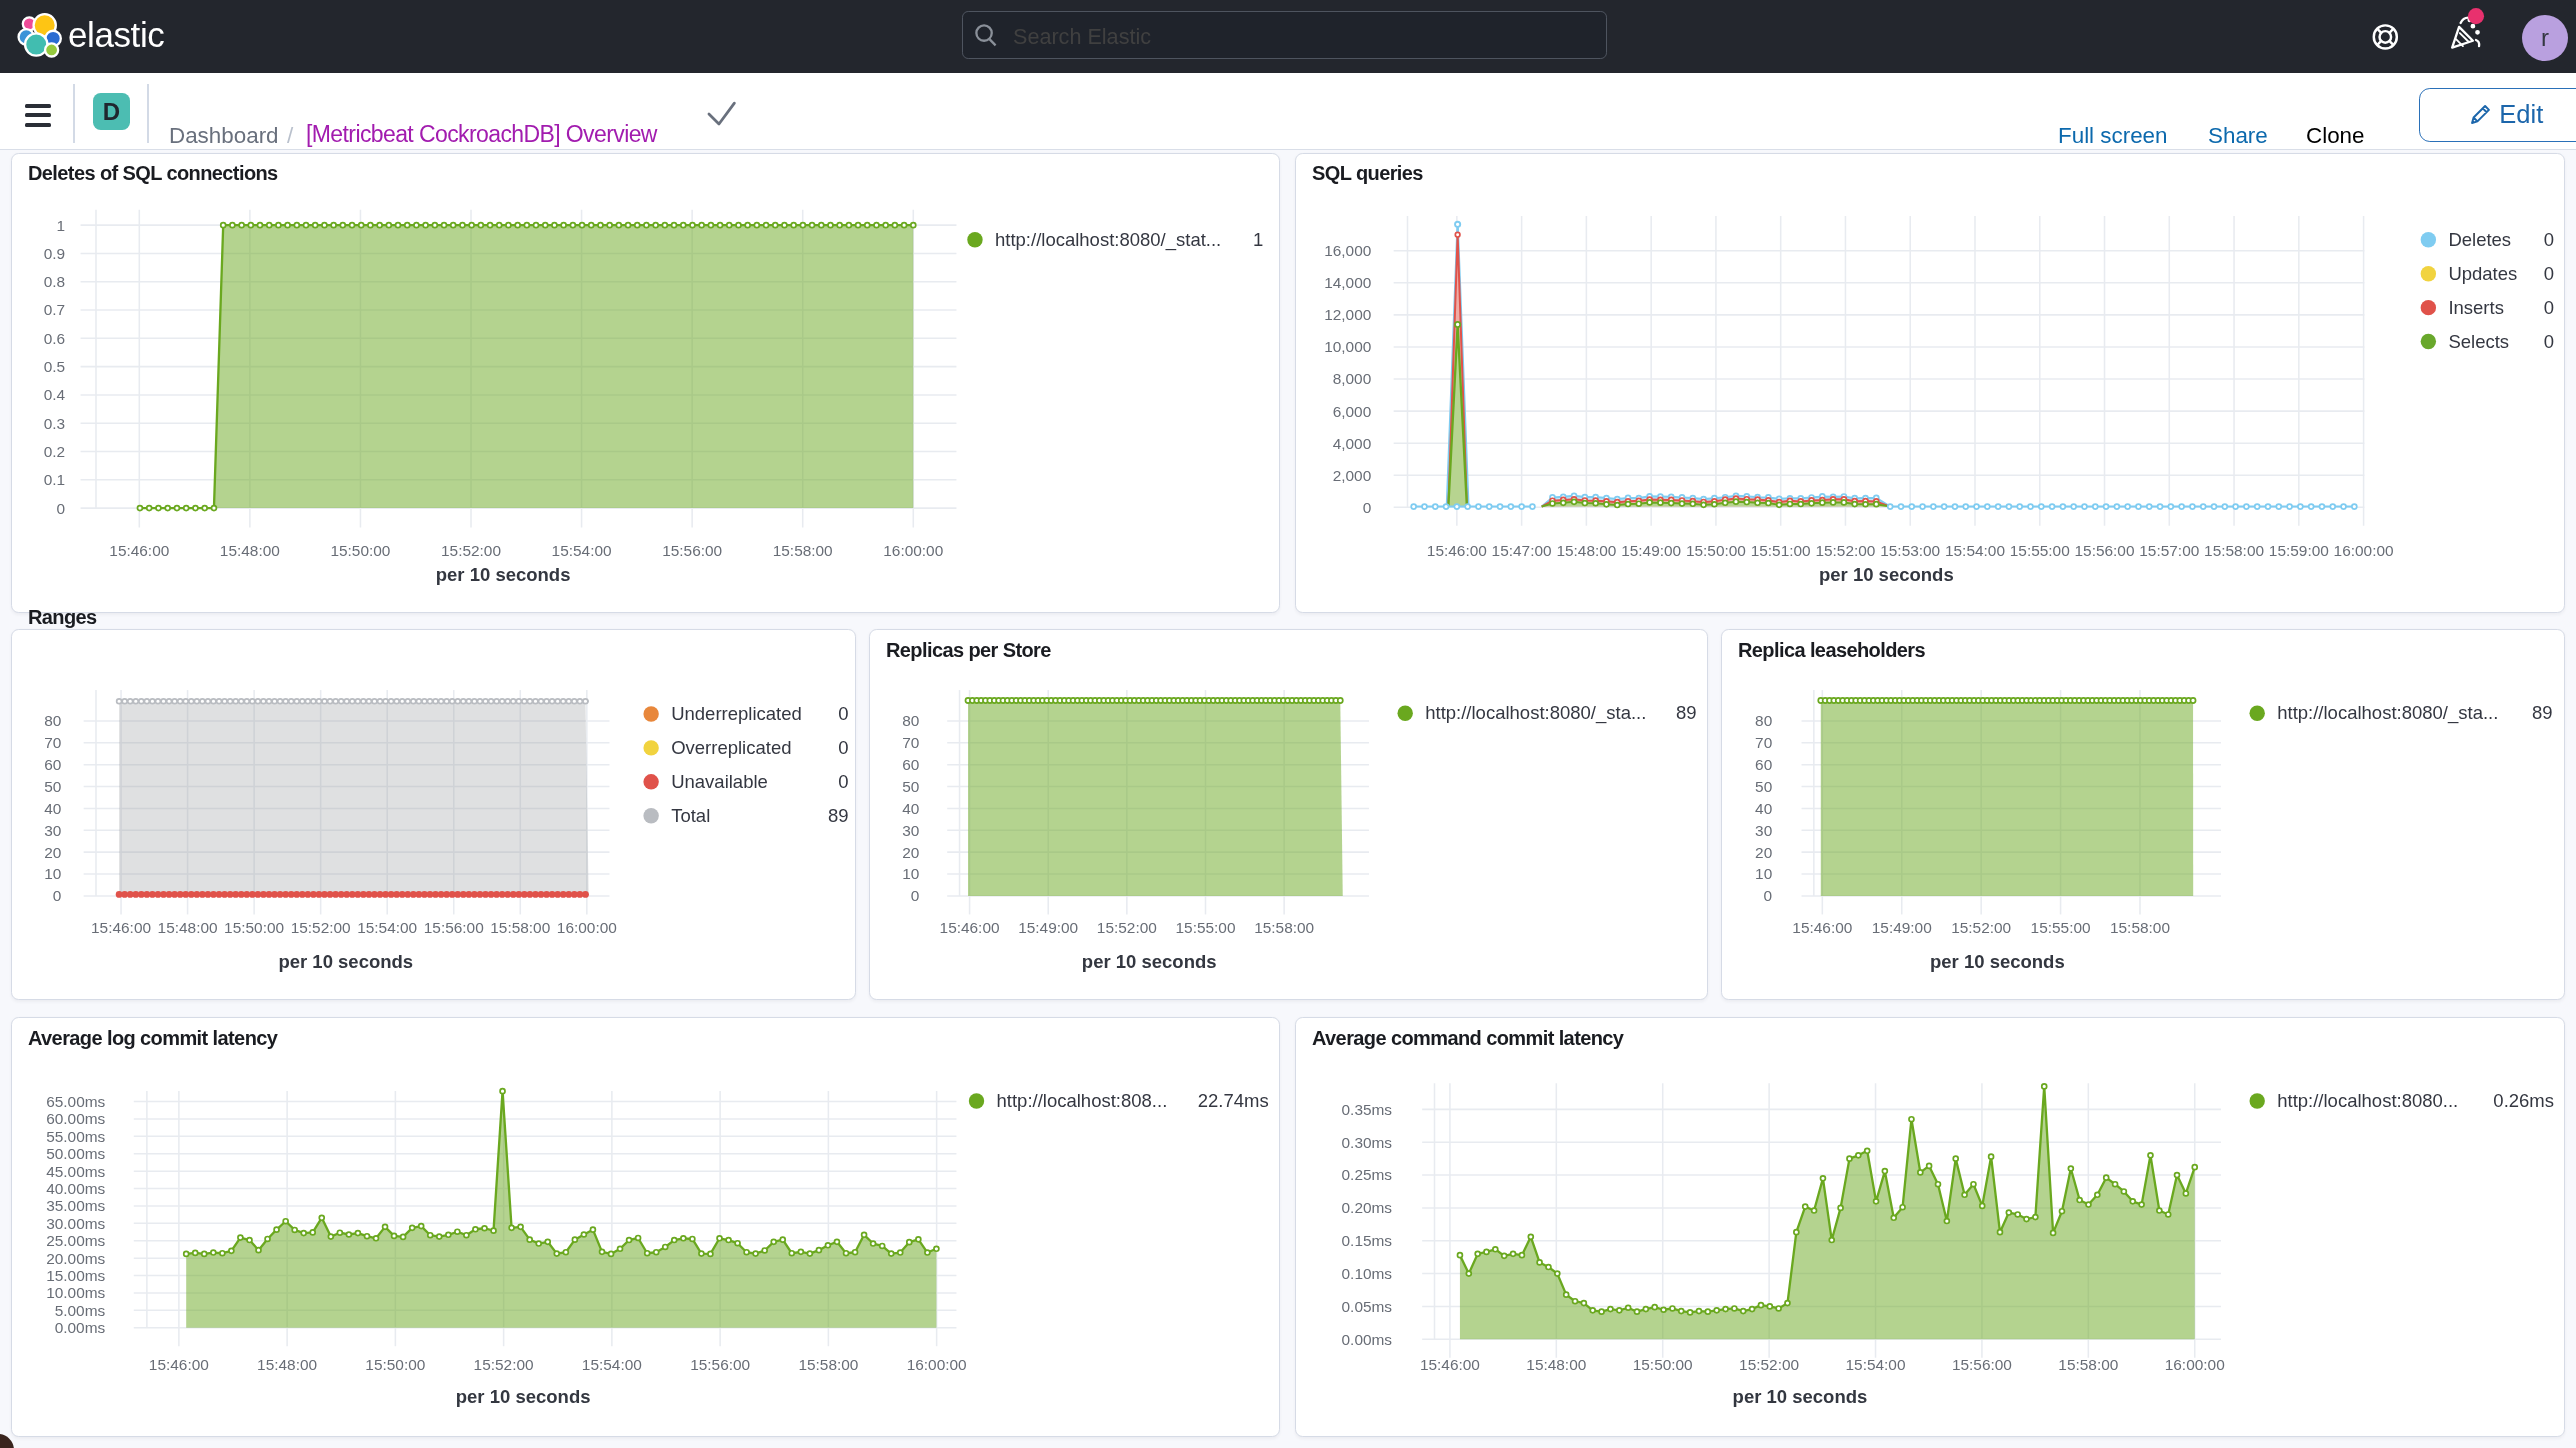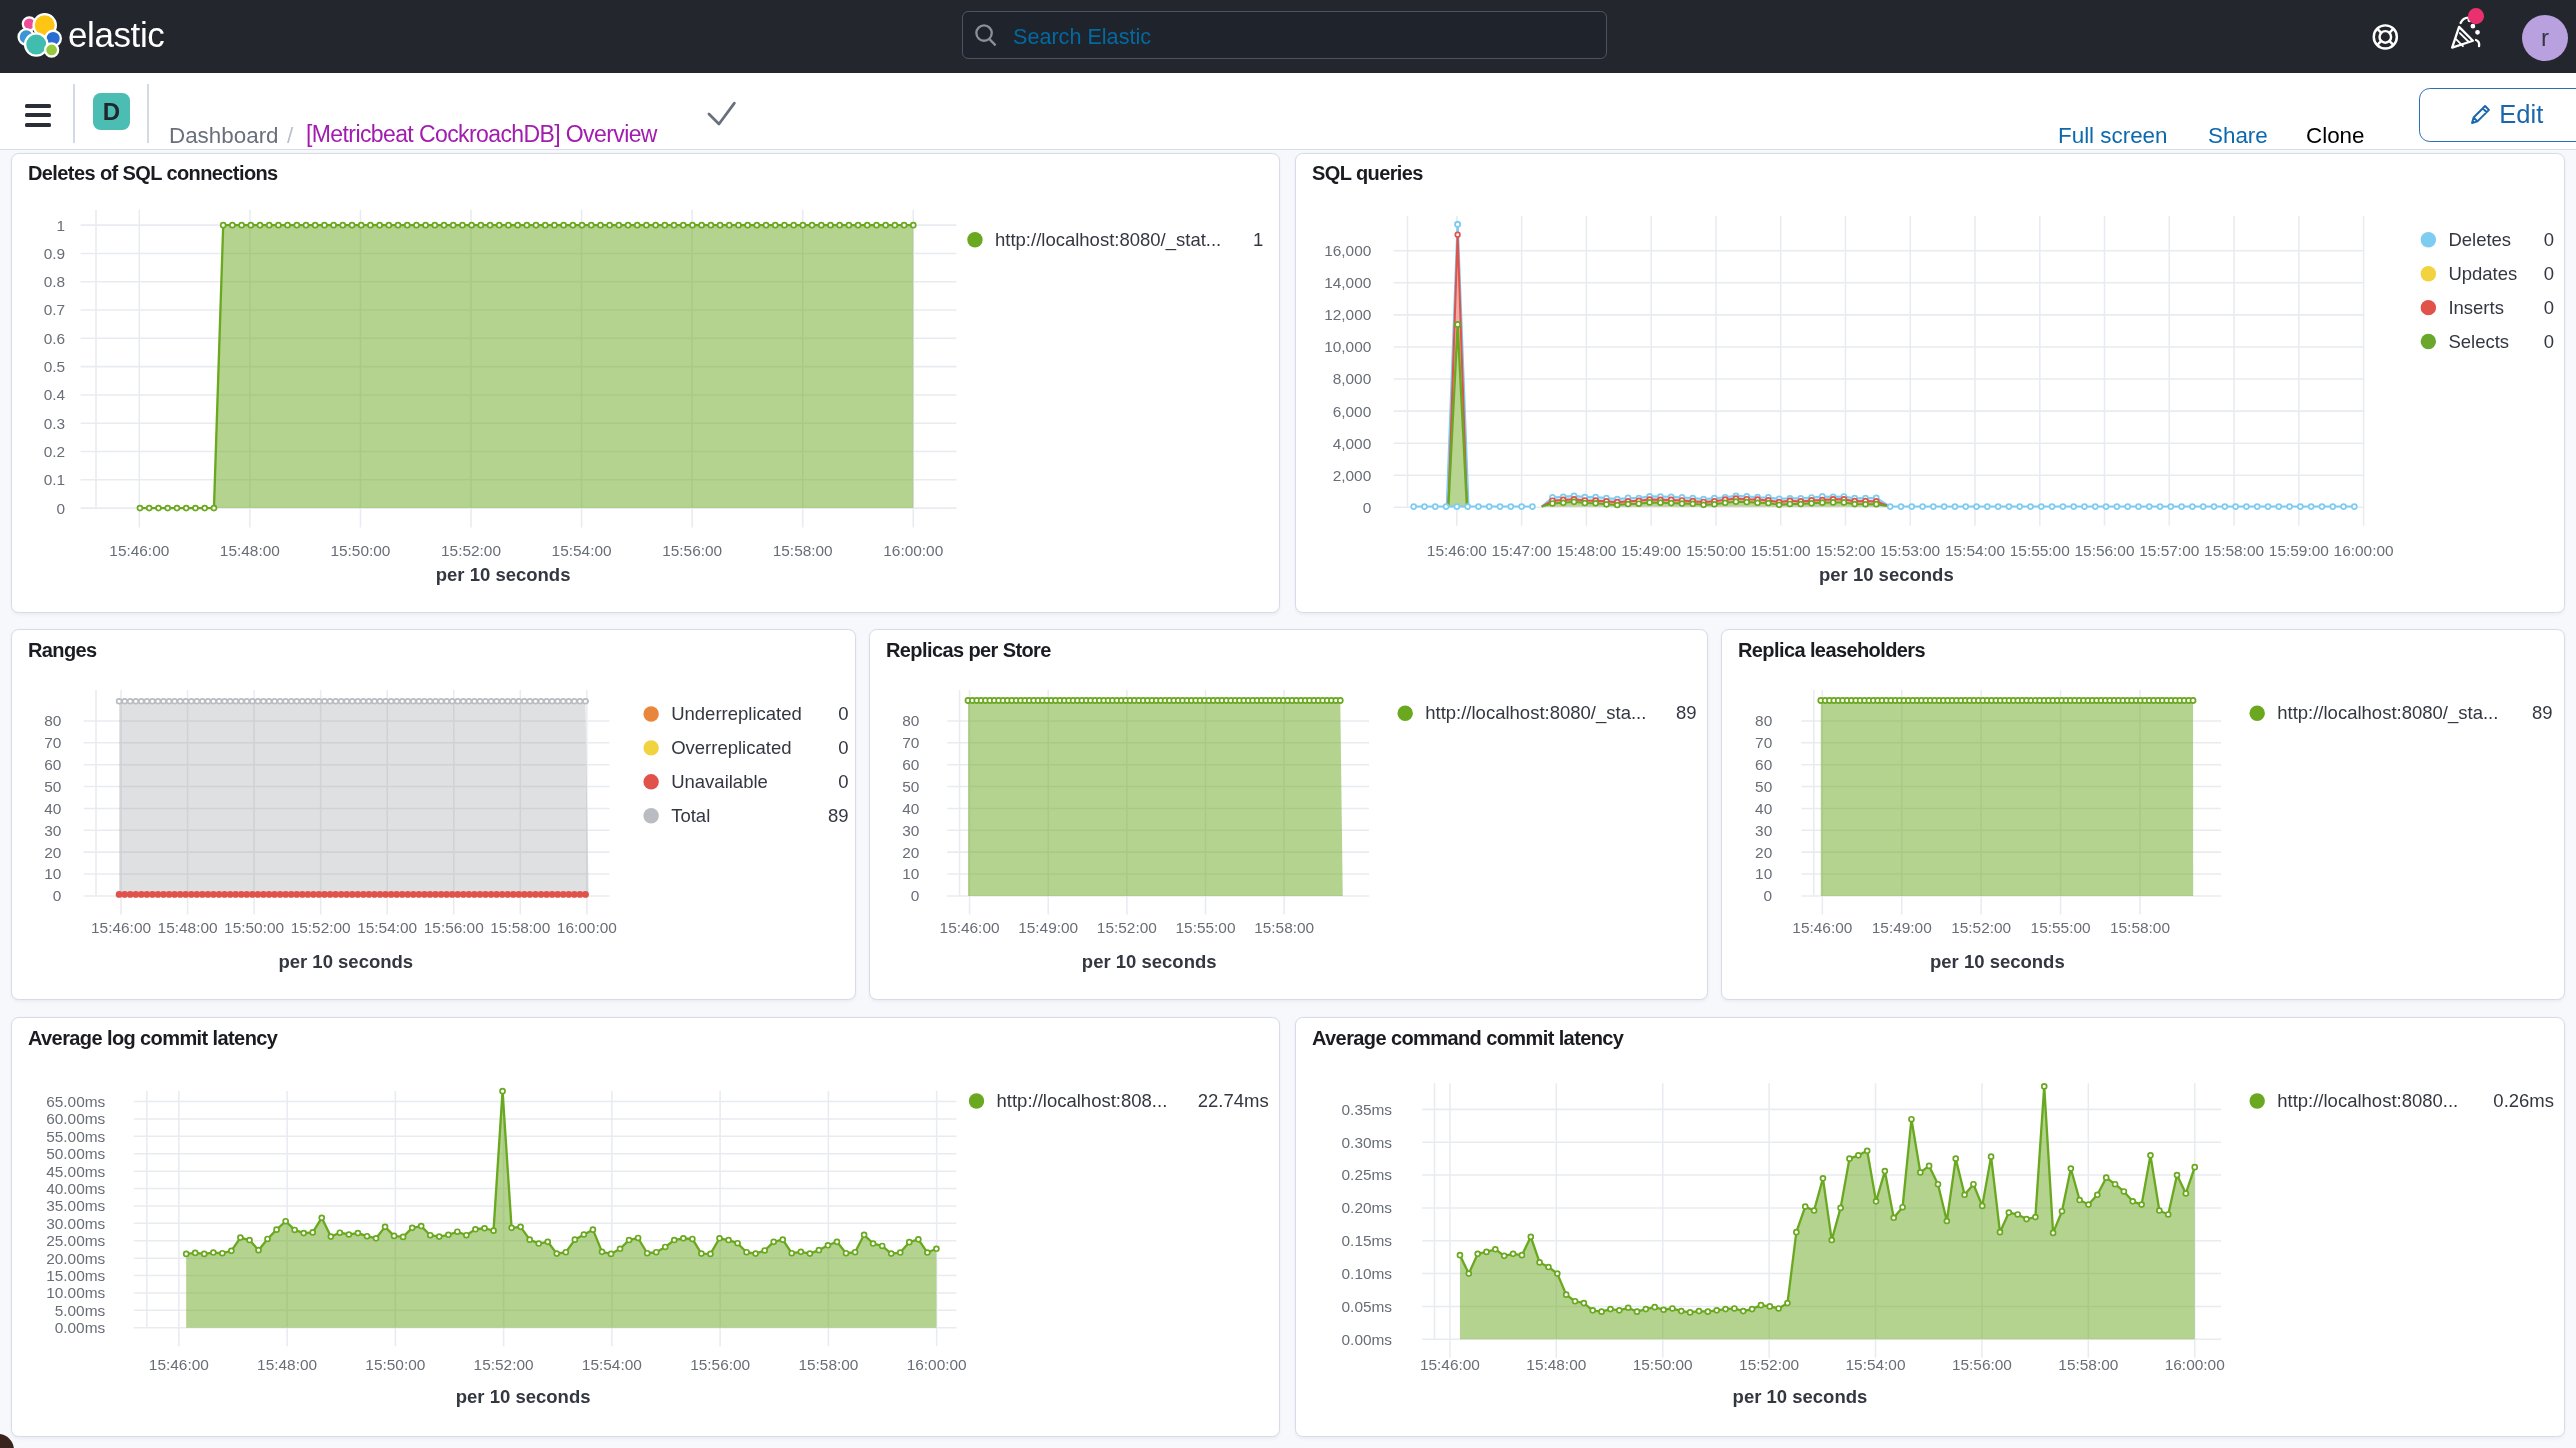--- a/index.html
+++ b/index.html
@@ -4,21 +4,21 @@
 * { margin:0; padding:0; box-sizing:border-box; }
 html,body { width:2576px; height:1448px; overflow:hidden; font-family:"Liberation Sans", sans-serif; background:#f7f8fc; }
 #page { position:relative; width:2576px; height:1448px; }
 .hdr { position:absolute; left:0; top:0; width:2576px; height:73px; background:#23262d; }
 .nav { position:absolute; left:0; top:73px; width:2576px; height:77px; background:#fff; border-bottom:1.5px solid #d9dee8; }
 .panel { position:absolute; background:#fff; border:1.5px solid #d6dbe6; border-radius:7.7px; box-shadow:0 1.5px 3.1px rgba(30,40,60,0.05); }
 .ptitle { position:absolute; font-size:20px; font-weight:700; color:#1a1c21; letter-spacing:-0.6px; }
 .overlay { position:absolute; left:0; top:0; }
 .elastic { position:absolute; left:68px; top:15.4px; color:#fff; font-size:35px; font-weight:400; letter-spacing:-0.4px; }
 .sbox { position:absolute; left:962px; top:10.8px; width:645px; height:48px; background:#1f232b; border:1.5px solid #4e545f; border-radius:6.2px; }
-.sph { position:absolute; left:1013px; top:24px; font-size:21.6px; color:#0369a1; }
+.sph { position:absolute; left:1013px; top:24px; font-size:21.6px; color:#404040; }
 .hamb span { position:absolute; left:25px; width:26px; height:3.9px; background:#2a2e36; border-radius:1.5px; }
 .vsep { position:absolute; top:84px; width:1.5px; height:59px; background:#d3dae6; }
 .dbox { position:absolute; left:93px; top:93px; width:37px; height:37px; background:#4cbdb2; border-radius:7.7px; color:#20262e; font-size:24px; font-weight:700; text-align:center; line-height:37px; }
 .crumb { position:absolute; top:103px; font-size:22.4px;margin-top:20px; }
 .editbtn { position:absolute; left:2391px; top:88px; width:174px; height:54px; border:1.5px solid #2a70b8; border-radius:10.8px; color:#1c66ab; font-size:25.5px; font-weight:500; text-align:center; line-height:51px;margin-left:28px; }
 .avatar { position:absolute; left:2522px; top:15.4px; width:46px; height:46px; border-radius:50%; background:#b9a0df; color:#343741; font-size:24px; text-align:center; line-height:46px; }
 </style></head>
 <body>
 <div id="page">
   <div class="hdr"></div>
@@ -87,21 +87,21 @@
   <div class="editbtn"><svg width="23" height="23" viewBox="0 0 30 30" style="vertical-align:-3.1px;margin-right:7.7px">
         <path d="M4,26 L6,19 L21,4 L26,9 L11,24 Z M18,7 L23,12 M6,19 L11,24" fill="none" stroke="#1c66ab" stroke-width="2.6" stroke-linejoin="round"></path>
       </svg>Edit</div>
   <div style="position:absolute;left:-18px;top:1434px;width:32px;height:32px;border-radius:50%;background:#3a251e"></div>
 
 <div class="panel" style="left:10.8px;top:153px;width:1269px;height:460px"></div>
 <div class="ptitle" style="left:28px;top:162px">Deletes of SQL connections</div>
 <div class="panel" style="left:1295px;top:153px;width:1270px;height:460px"></div>
 <div class="ptitle" style="left:1312px;top:162px">SQL queries</div>
 <div class="panel" style="left:10.8px;top:629px;width:845px;height:371px"></div>
-<div class="ptitle" style="left:28px;top:639px">Ranges</div>
+<div class="ptitle" style="left:28px;top:606px">Ranges</div>
 <div class="panel" style="left:869px;top:629px;width:839px;height:371px"></div>
 <div class="ptitle" style="left:886px;top:639px">Replicas per Store</div>
 <div class="panel" style="left:1721px;top:629px;width:844px;height:371px"></div>
 <div class="ptitle" style="left:1738px;top:639px">Replica leaseholders</div>
 <div class="panel" style="left:10.8px;top:1017px;width:1269px;height:420px"></div>
 <div class="ptitle" style="left:28px;top:1027px">Average log commit latency</div>
 <div class="panel" style="left:1295px;top:1017px;width:1270px;height:420px"></div>
 <div class="ptitle" style="left:1312px;top:1027px">Average command commit latency</div>
 
   <svg class="overlay" width="2576" height="1448" viewBox="0 0 3340 1878" font-family="&quot;Liberation Sans&quot;, sans-serif">

